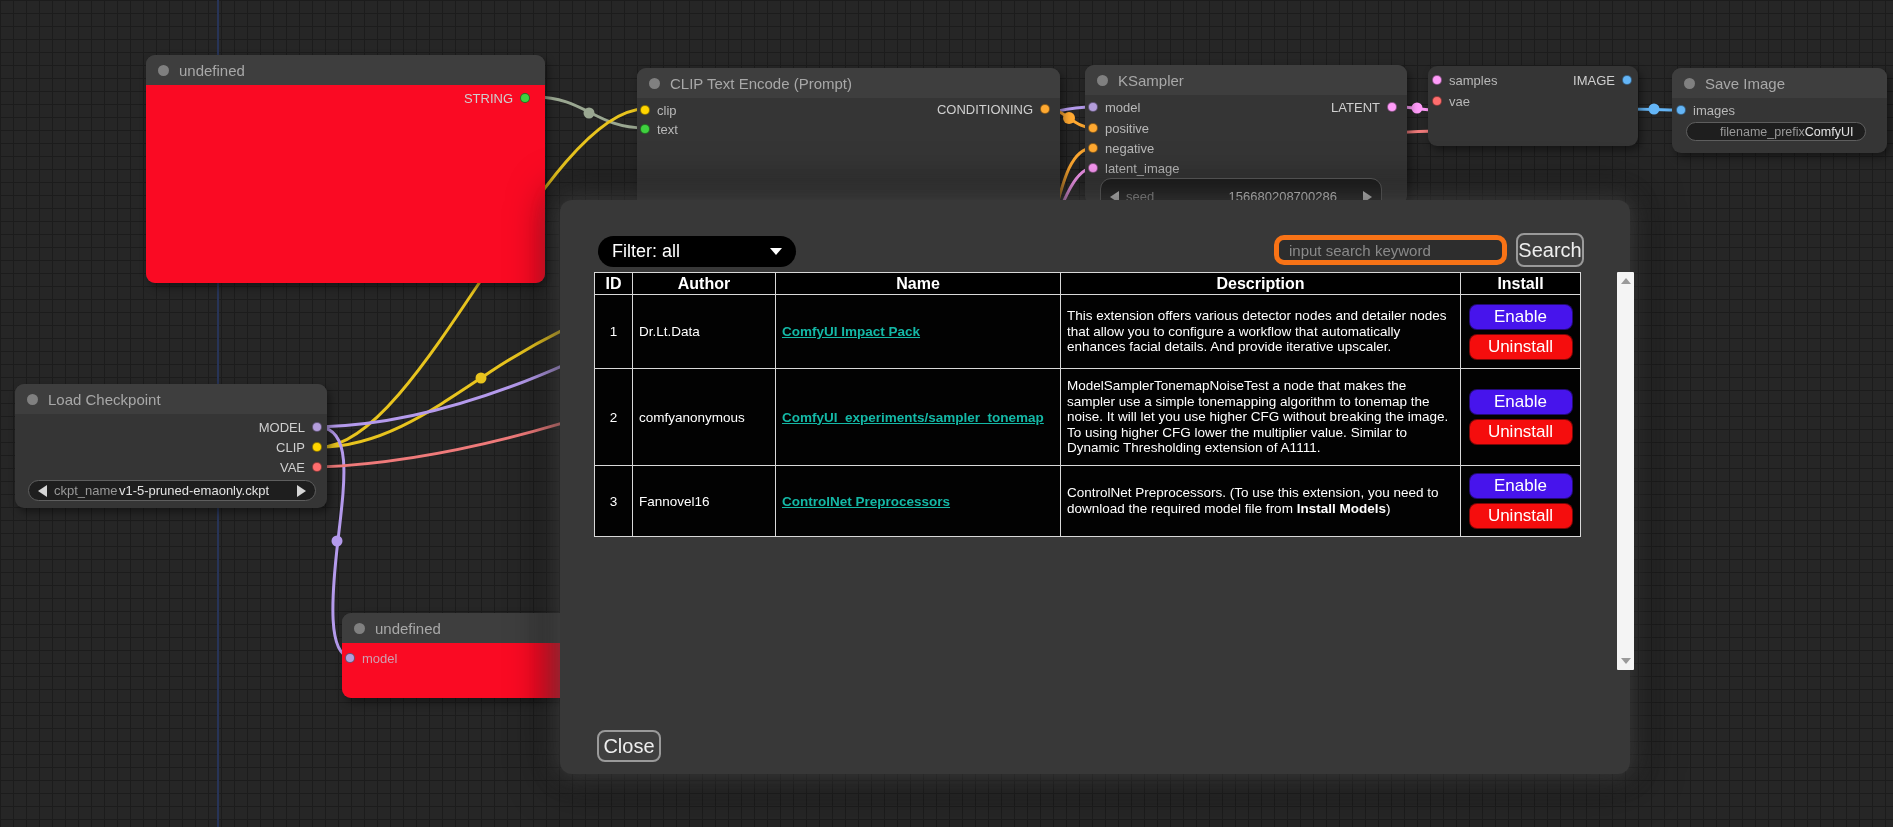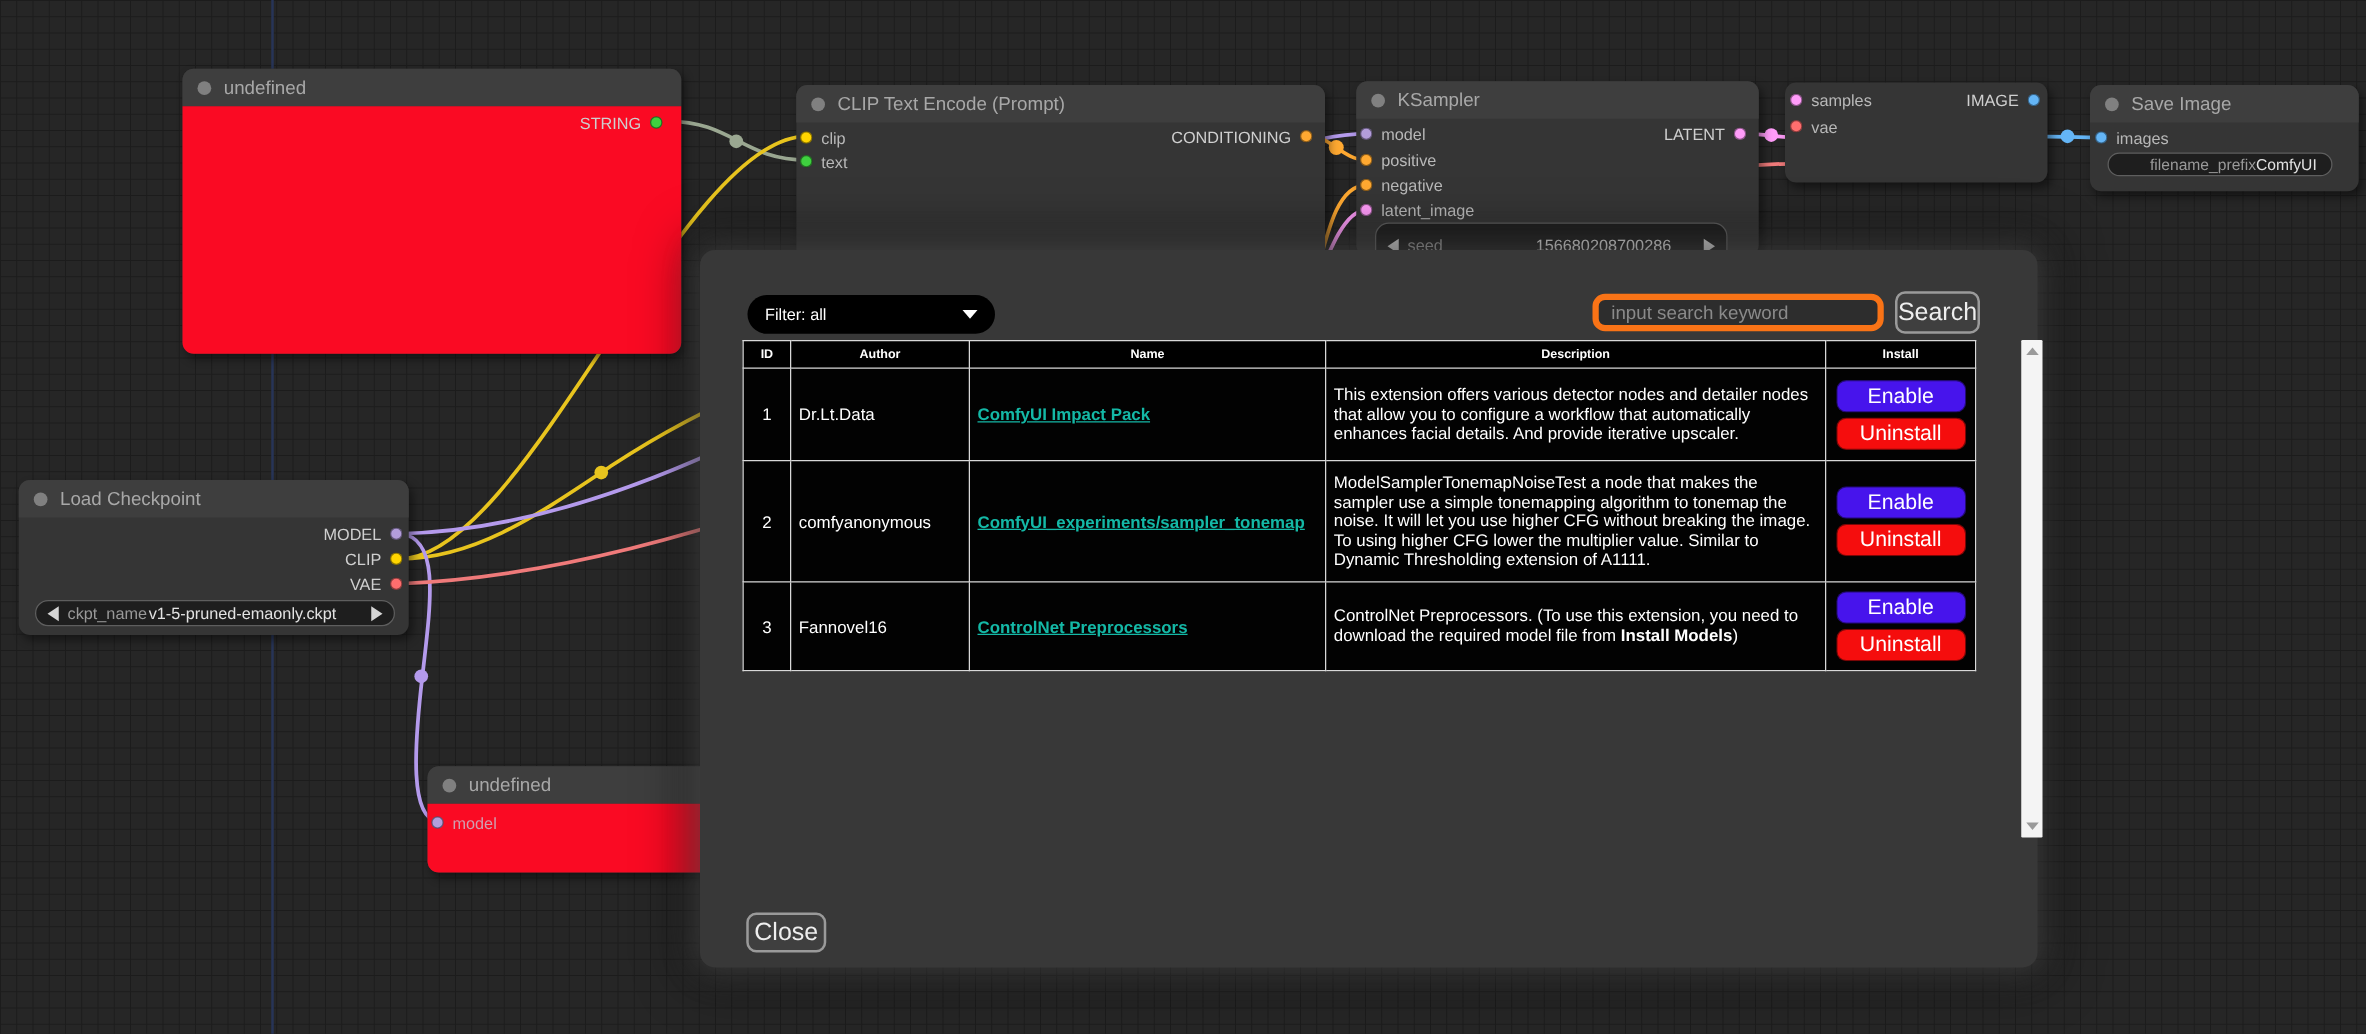--- a/index.html
+++ b/index.html
@@ -41,39 +41,39 @@
   .arrow-r { width:0;height:0;border-top:6px solid transparent;border-bottom:6px solid transparent;
              border-left:9px solid #d6d6d6; }
   .red-label { color:#cf9fb0; }
   .onred-out { color:#f2f2f2; }
 
   
   #manager-dialog { position:absolute; left:560px; top:200px; width:1070px; height:574px;
     background:#383838; border-radius:12px; z-index:5;
     box-shadow:0 0 26px 4px rgba(150,150,150,0.30), 0 0 40px 10px rgba(0,0,0,0.55); }
   #filter-select { position:absolute; left:38px; top:36px; width:198px; height:31px;
-    background:#000; border-radius:16px; color:#fff; font-size:13px;
+    background:#000; border-radius:16px; color:#fff; font-size:18px;
     display:flex; align-items:center; padding:0 14px; cursor:pointer; }
   #filter-select .chev { margin-left:auto; width:0; height:0;
     border-left:6px solid transparent; border-right:6px solid transparent;
     border-top:7px solid #fff; }
   #search-input { position:absolute; left:714px; top:35px; width:233px; height:30px;
     background:#2d2d2d; border:5px solid #f97316; border-radius:10px;
     color:#ddd; font-size:15px; padding:0 10px; outline:none; }
   #search-input::placeholder { color:#8a8a8a; }
   .dlg-btn { background:#3f3f3f; border:2px solid #9a9a9a; border-radius:8px;
     color:#eee; font-size:20px; font-family:"Liberation Sans",sans-serif;
     display:flex; align-items:center; justify-content:center; cursor:pointer; }
   #search-button { position:absolute; left:956px; top:33px; width:68px; height:34px; }
   #close-button { position:absolute; left:37px; top:530px; width:64px; height:32px; }
 
   #scroll-area { position:absolute; left:34px; top:72px; width:1006px; height:398px; }
   #ext-table { border-collapse:collapse; width:986px; table-layout:fixed;
     background:#000; color:#fff; }
-  #ext-table th { background:#000; color:#fff; font-size:10px; font-weight:bold;
+  #ext-table th { background:#000; color:#fff; font-size:16px; font-weight:bold;
     border:1px solid #d8d8d8; height:22px; text-align:center; }
   #ext-table td { background:#020202; border:1px solid #d8d8d8; font-size:13.5px;
     padding:3px 6px; vertical-align:middle; }
   td.cid { text-align:center; }
   td.cname a { color:#14b8a6; font-weight:bold; text-decoration:underline; }
   td.cdesc { line-height:1.16; }
   .row-btn { display:block; width:104px; height:26px; margin:4px auto; border-radius:8px;
     border:1px solid rgba(0,0,0,0.5); color:#fff; font-size:17px;
     font-family:"Liberation Sans",sans-serif; cursor:pointer; }
   .btn-enable { background:#4714ec; }

